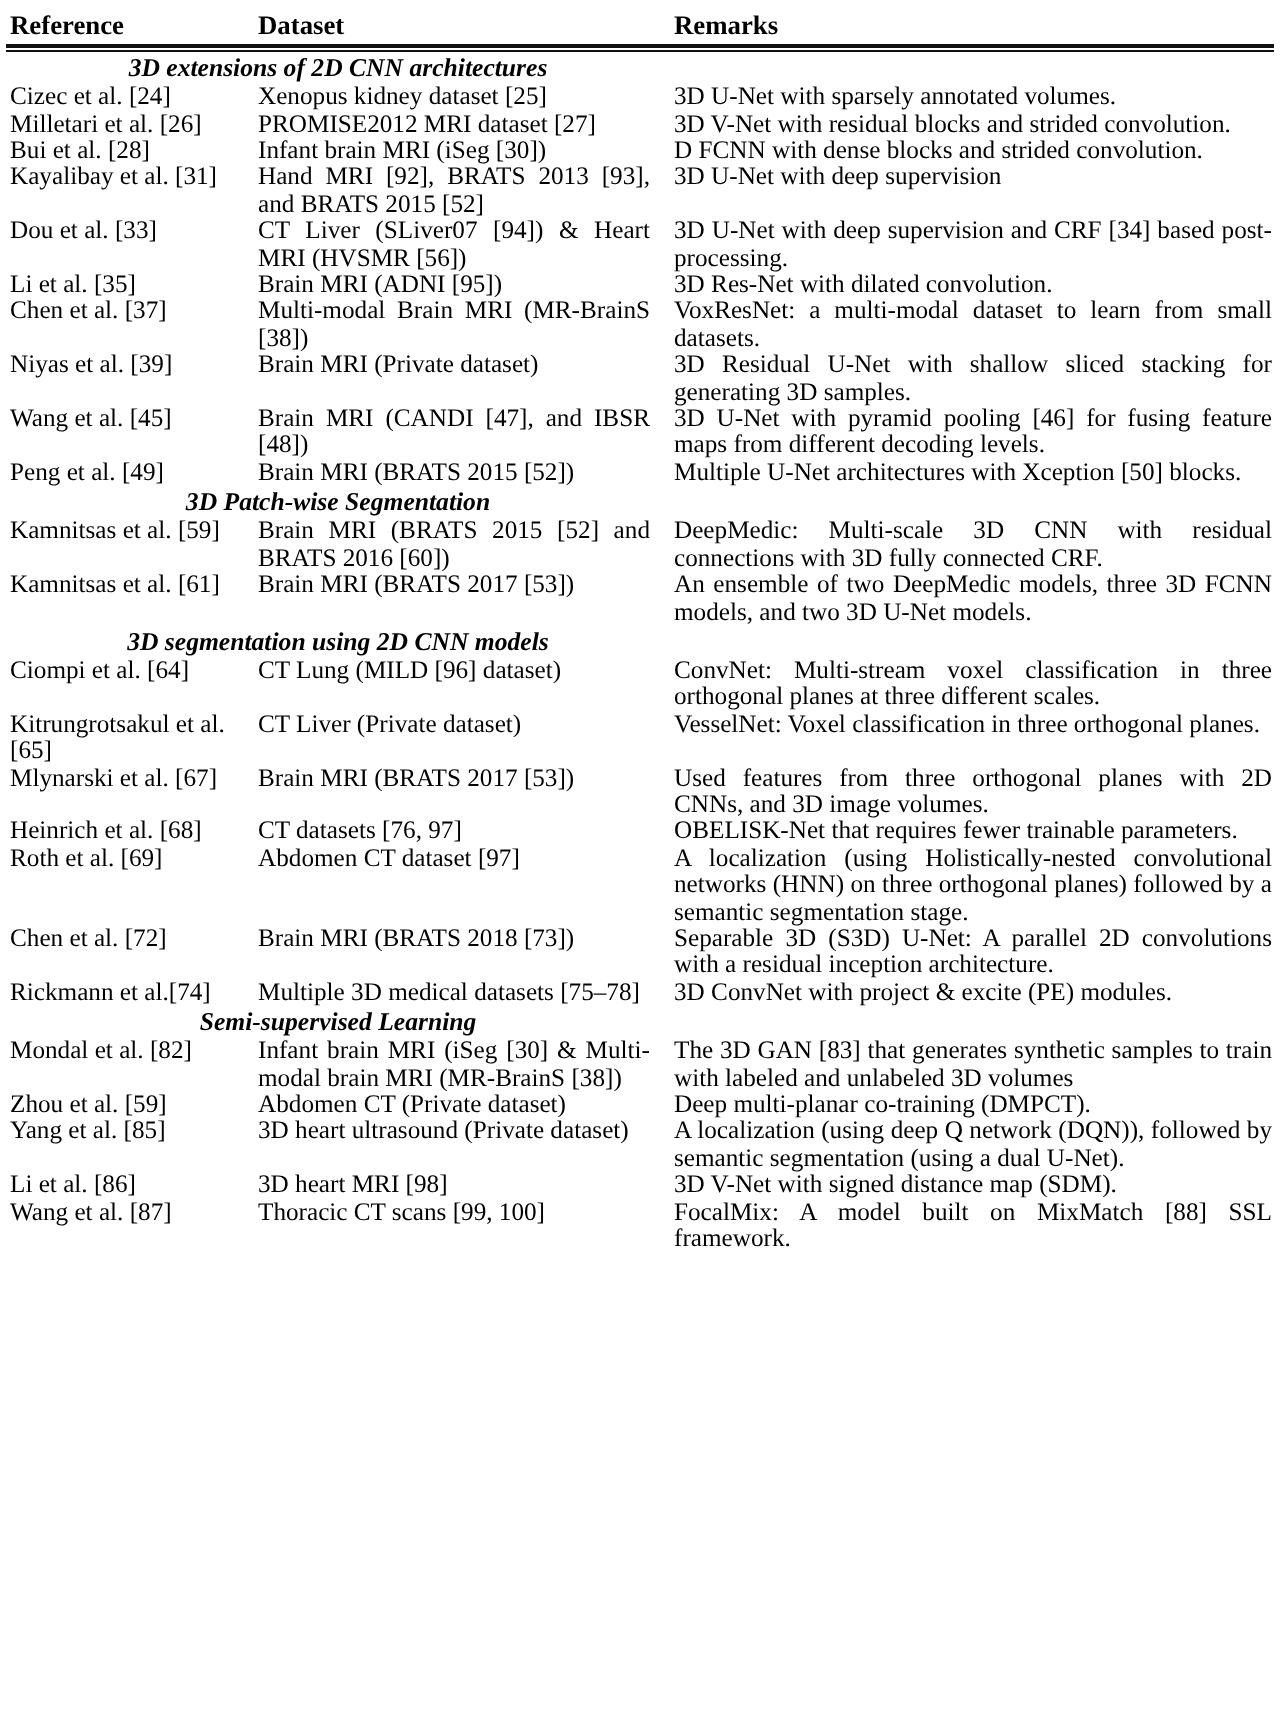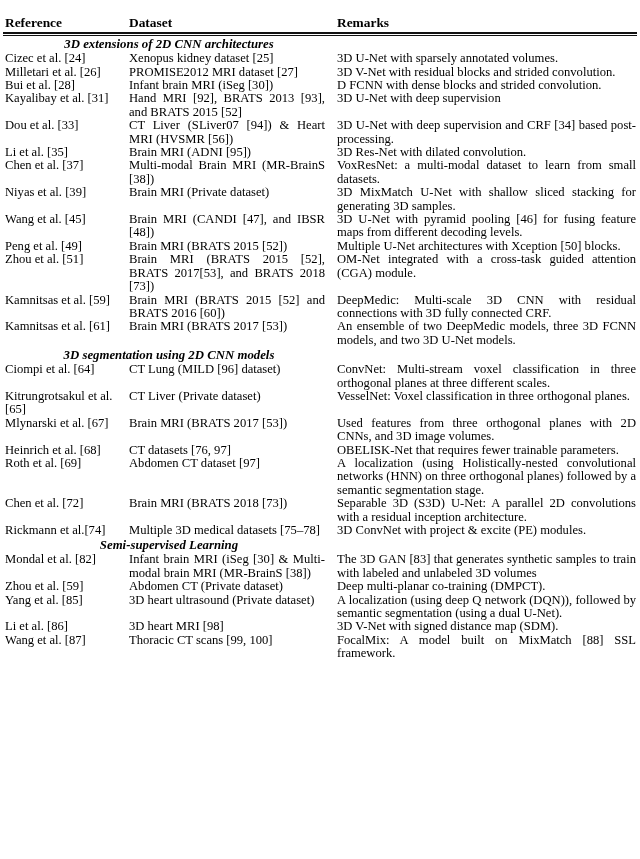--- a/index.html
+++ b/index.html
@@ -12,21 +12,21 @@
     height: 859px;
     font-family: "Liberation Serif", "DejaVu Serif", serif;
     color: #000000;
     overflow: hidden;
   }
   .page {
     position: relative;
     width: 640px;
     height: 859px;
     box-sizing: border-box;
-    padding: 16px 3px;
+    padding: 6px 3px;
   }
   table.ref-table {
     width: 634px;
     border-collapse: collapse;
     table-layout: fixed;
     font-size: 12.6px;
     line-height: 13.4px;
   }
   table.ref-table col.c-ref   { width: 124px; }
   table.ref-table col.c-data  { width: 208px; }
@@ -150,36 +150,36 @@
           <td class="c-rem-cell">3D Res-Net with dilated convolution.</td>
         </tr>
         <tr>
           <td class="c-ref-cell">Chen et al. [37]</td>
           <td class="c-data-cell">Multi-modal Brain MRI (MR-BrainS [38])</td>
           <td class="c-rem-cell">VoxResNet: a multi-modal dataset to learn from small datasets.</td>
         </tr>
         <tr>
           <td class="c-ref-cell">Niyas et al. [39]</td>
           <td class="c-data-cell">Brain MRI (Private dataset)</td>
-          <td class="c-rem-cell">3D MixMatch U-Net with shallow sliced stacking for generating 3D samples.</td>
+          <td class="c-rem-cell">3D Residual U-Net with shallow sliced stacking for generating 3D samples.</td>
         </tr>
         <tr>
           <td class="c-ref-cell">Wang et al. [45]</td>
           <td class="c-data-cell">Brain MRI (CANDI [47], and IBSR [48])</td>
           <td class="c-rem-cell">3D U-Net with pyramid pooling [46] for fusing feature maps from different decoding levels.</td>
         </tr>
         <tr>
           <td class="c-ref-cell">Peng et al. [49]</td>
           <td class="c-data-cell">Brain MRI (BRATS 2015 [52])</td>
           <td class="c-rem-cell">Multiple U-Net architectures with Xception [50] blocks.</td>
         </tr>
-        <tr>
-          <td class="c-ref-cell">Zhou et al. [51]</td>
-          <td class="c-data-cell">Brain MRI (BRATS 2015 [52], BRATS 2017[53], and BRATS 2018 [73])</td>
-          <td class="c-rem-cell">OM-Net integrated with a cross-task guided attention (CGA) module.</td>
+        <tr class="section-row">
+          <td colspan="3">
+            <span class="section-inner">3D Patch-wise Segmentation</span>
+          </td>
         </tr>
         <tr>
           <td class="c-ref-cell">Kamnitsas et al. [59]</td>
           <td class="c-data-cell">Brain MRI (BRATS 2015 [52] and BRATS 2016 [60])</td>
           <td class="c-rem-cell">DeepMedic: Multi-scale 3D CNN with residual connections with 3D fully connected CRF.</td>
         </tr>
         <tr>
           <td class="c-ref-cell">Kamnitsas et al. [61]</td>
           <td class="c-data-cell">Brain MRI (BRATS 2017 [53])</td>
           <td class="c-rem-cell">An ensemble of two DeepMedic models, three 3D FCNN models, and two 3D U-Net models.</td>

